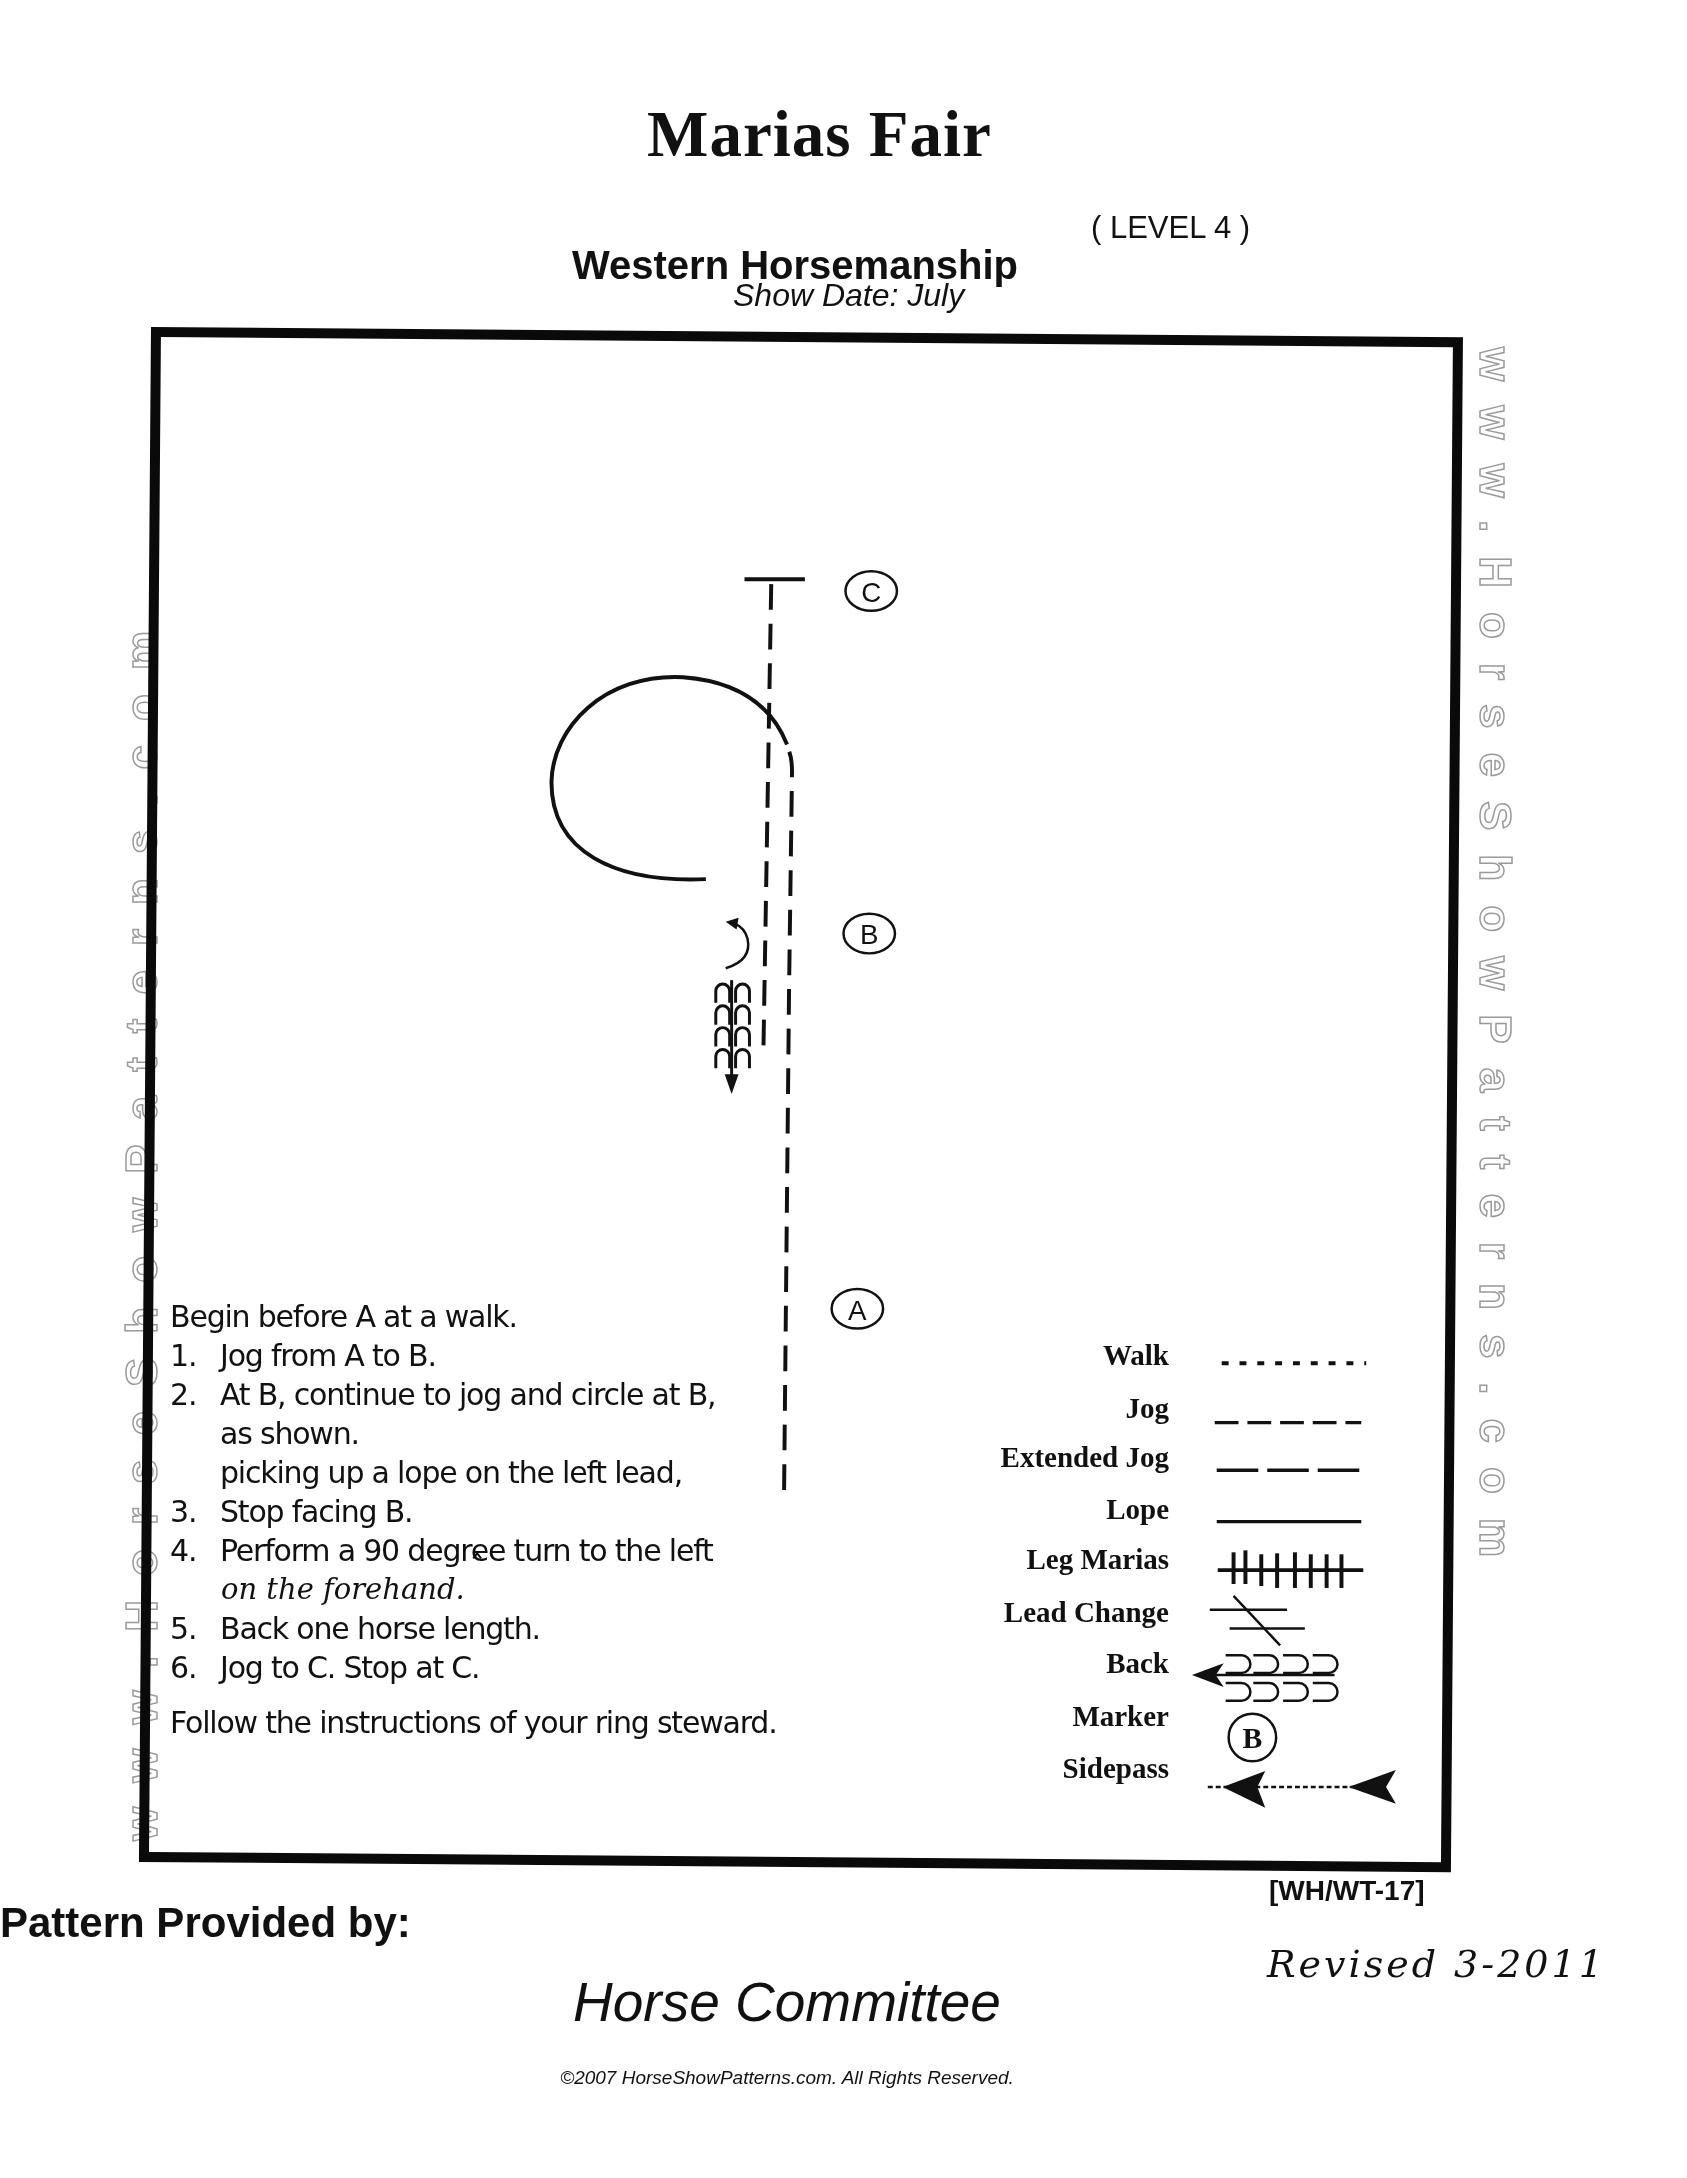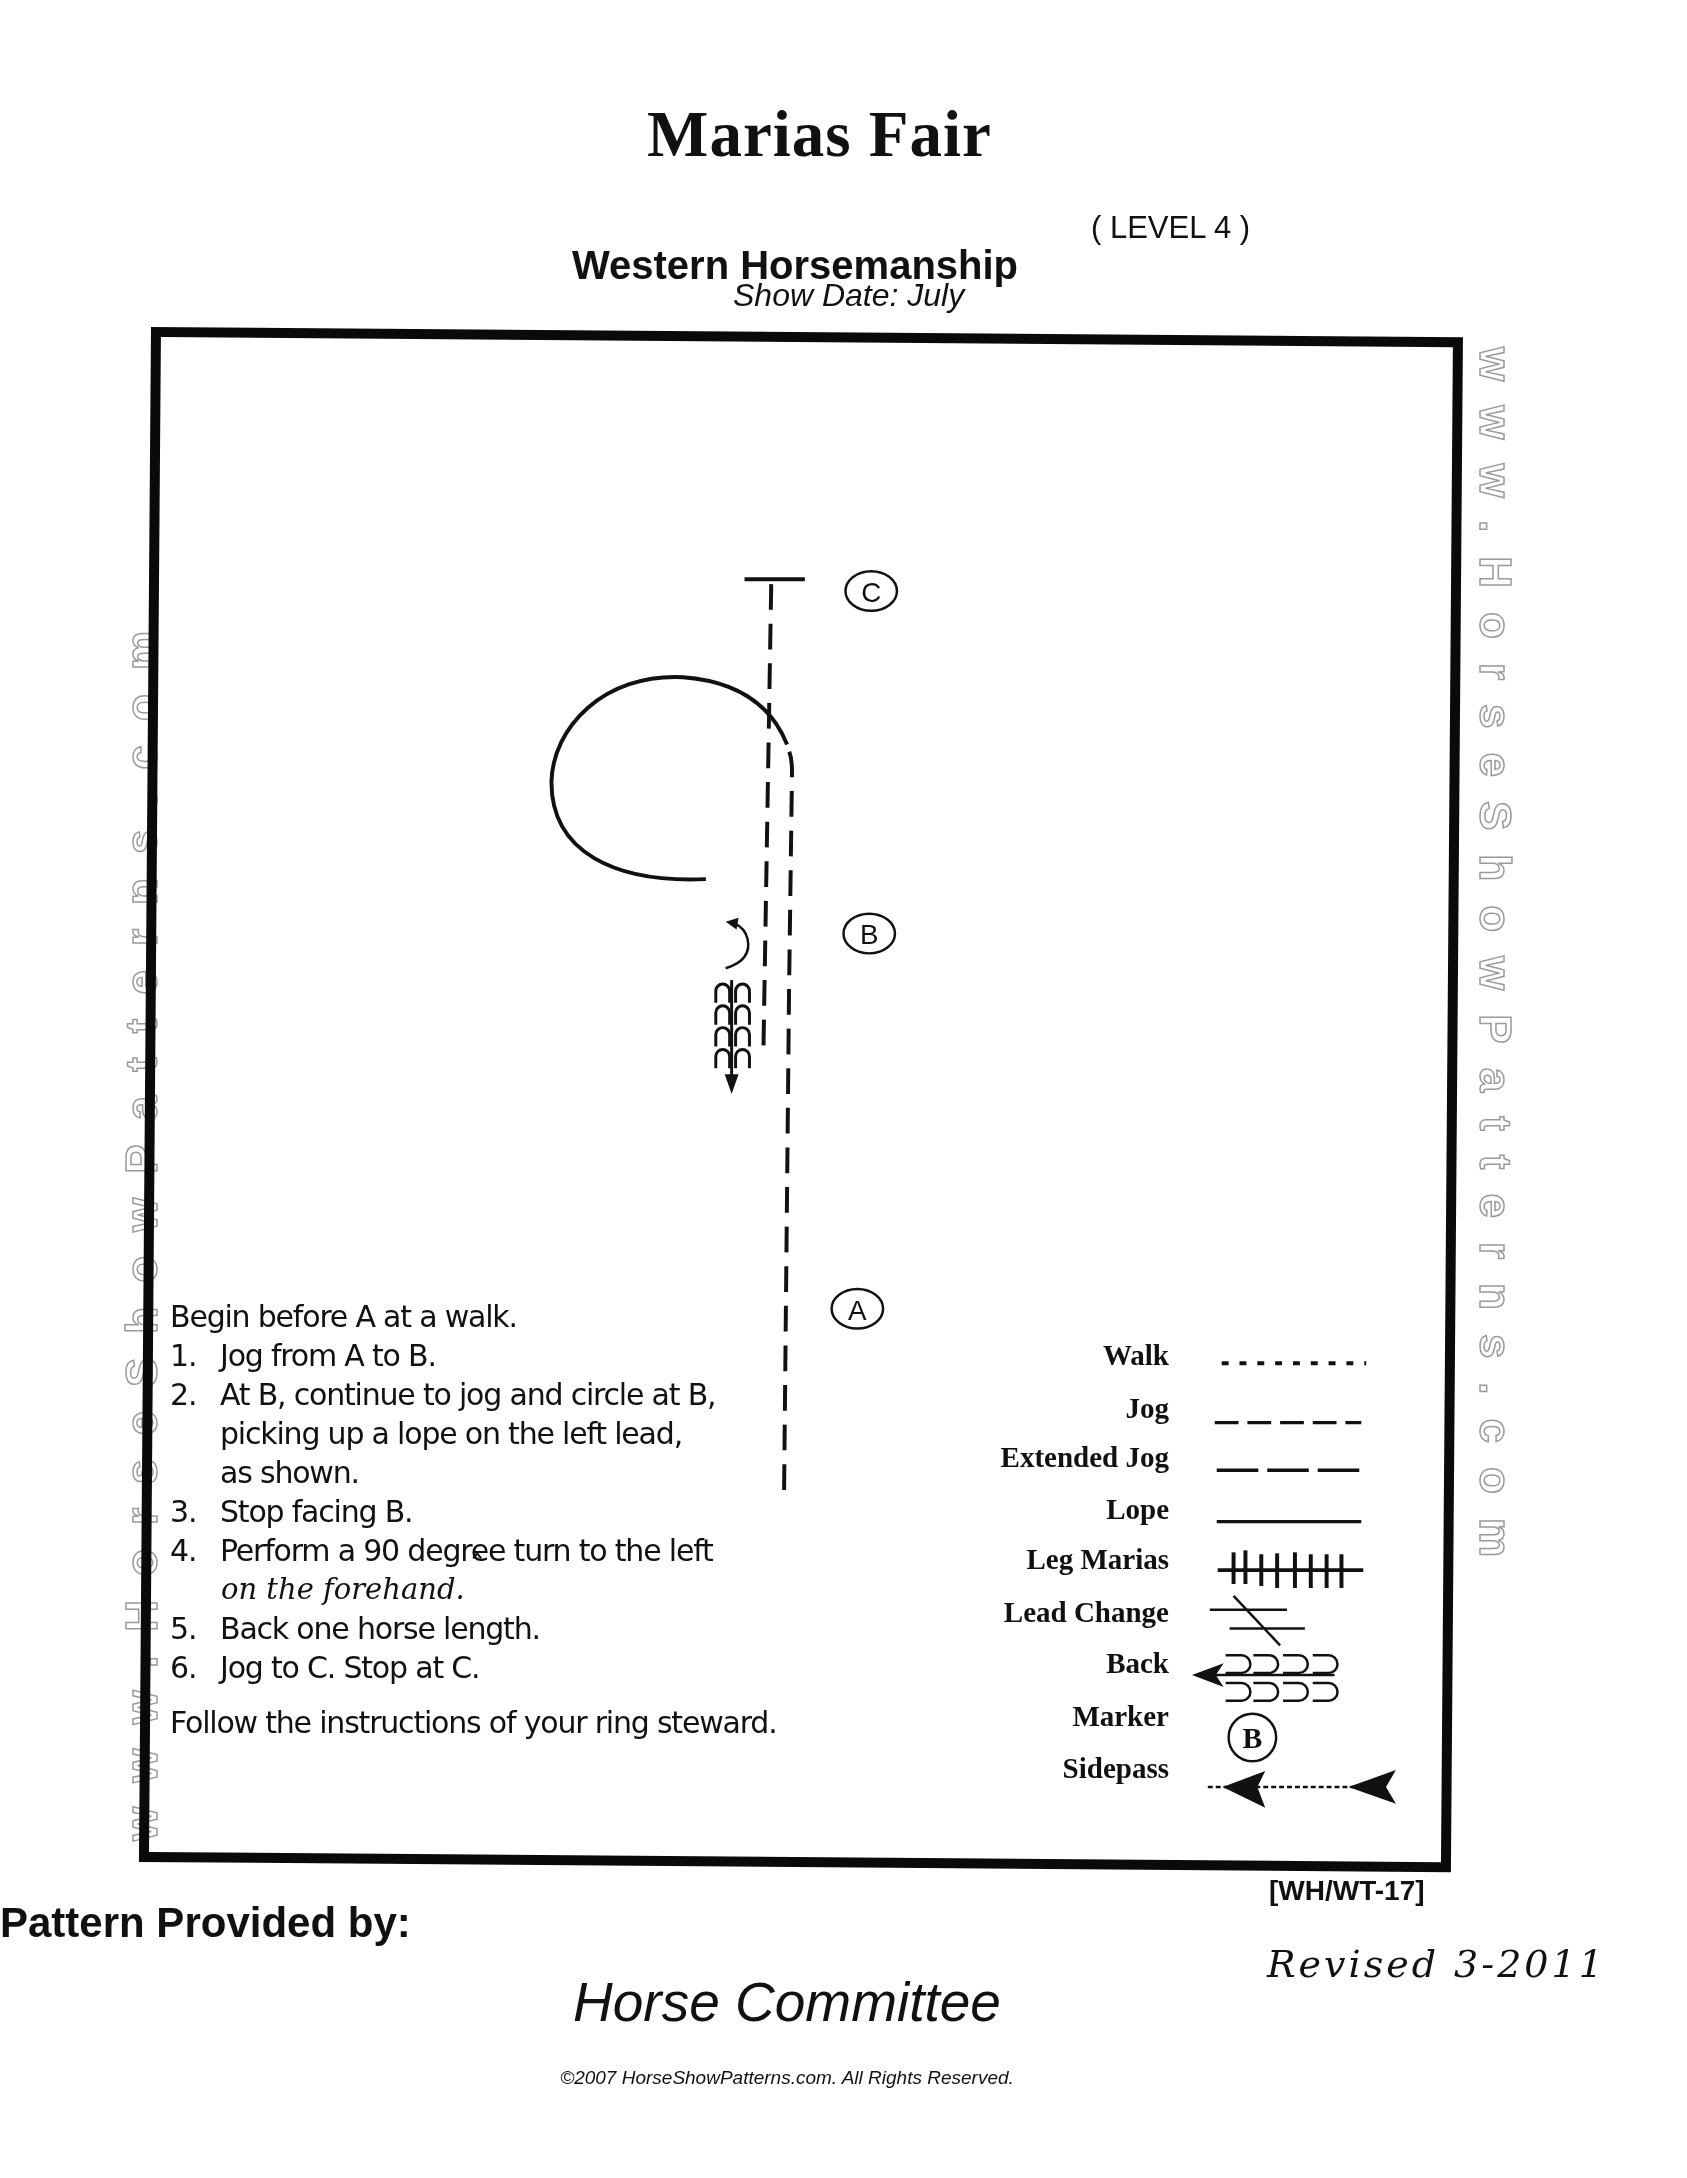--- a/index.html
+++ b/index.html
@@ -129,22 +129,22 @@
 <div class="abs instr">
   <div class="row">Begin before A at a walk.</div>
   <div class="row">
       <span class="num">1.</span>
       <span>Jog from A to B.</span>
     </div>
   <div class="row">
       <span class="num">2.</span>
       <span>At B, continue to jog and circle at B,</span>
     </div>
+  <div class="row indent">as shown.</div>
   <div class="row indent">picking up a lope on the left lead,</div>
-  <div class="row indent">as shown.</div>
   <div class="row">
       <span class="num">3.</span>
       <span>Stop facing B.</span>
     </div>
   <div class="row">
       <span class="num">4.</span>
       <span>Perform a 90 degree turn to the left</span>
     </div>
   <div class="row hand">on the forehand.</div>
   <div class="row">

